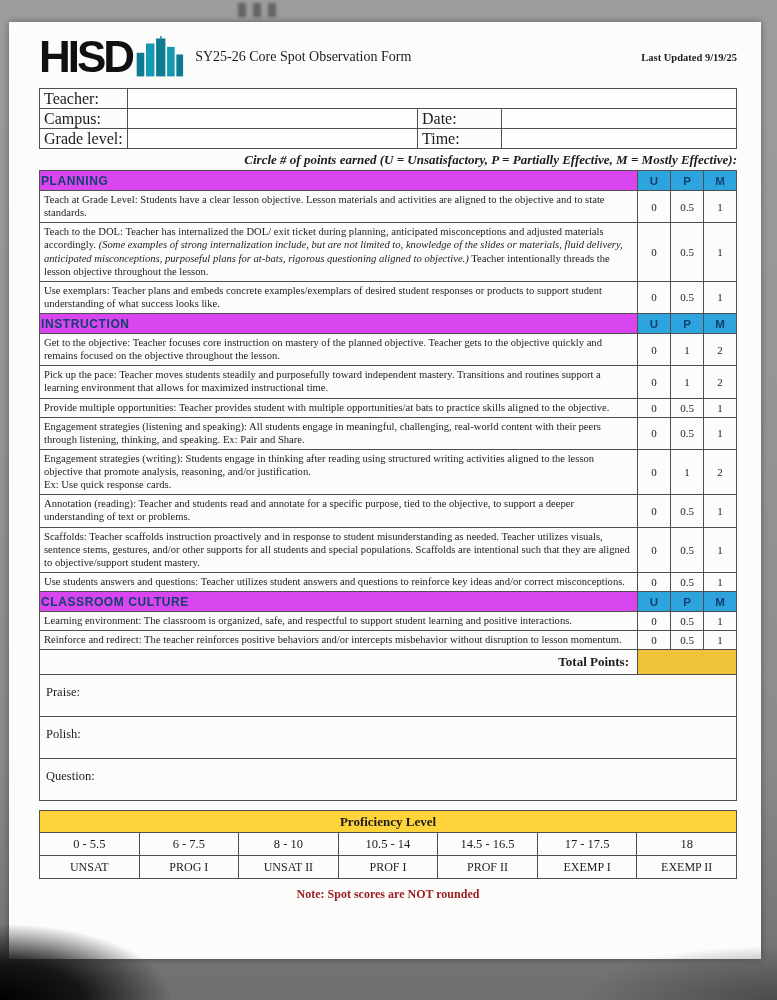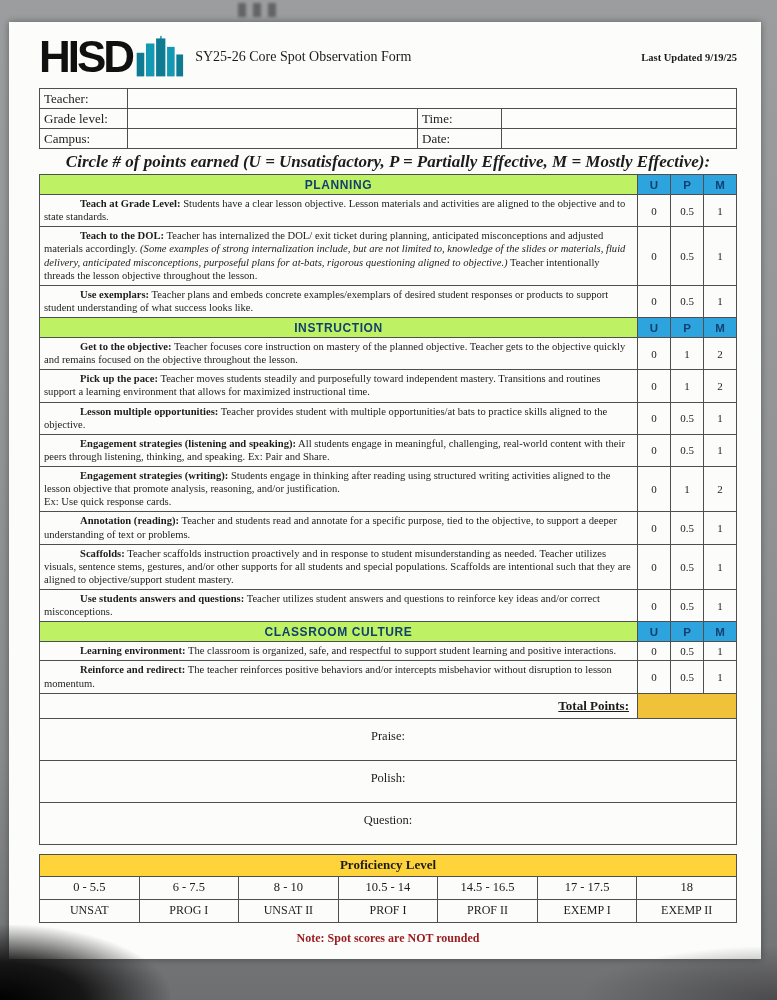--- a/index.html
+++ b/index.html
@@ -23,35 +23,35 @@
   
   .hdr{display:flex;align-items:center;height:54px;margin-bottom:4px;}
   .logo{display:flex;align-items:flex-end;}
   .logo-text{font-family:"Liberation Sans", sans-serif;font-weight:bold;font-size:44px;line-height:44px;letter-spacing:-3px;color:#101010;}
   .logo-icon{width:54px;height:44px;margin-left:3px;}
   .title{flex:1;text-align:left;font-weight:normal;font-size:14px;padding:0 6px;}
   .updated{font-weight:bold;font-size:10.5px;white-space:nowrap;}
   
   table{width:100%;border-collapse:collapse;table-layout:fixed;}
   td{border:1px solid #4f4f50;overflow:hidden;}
-  .info-table td{height:19px;font-size:13px;padding:0 4px;vertical-align:middle;}
+  .info-table td{height:19px;font-size:16px;padding:0 4px;vertical-align:middle;}
   .blank{background:#fdfdfc;}
-  .circle-note{text-align:center;font-weight:bold;font-style:italic;font-size:17px;padding:3px 0 2px 0;}
+  .circle-note{text-align:right;font-weight:bold;font-style:italic;font-size:13px;padding:3px 0 2px 0;}
   .c-pt{width:33px;}
-  .section-name{background:#bef264;color:#11406f;font-weight:bold;text-align:center;
+  .section-name{background:#d946ef;color:#11406f;font-weight:bold;
     font-family:"Liberation Sans", sans-serif;font-size:12px;height:17px;letter-spacing:.6px;}
   .col-head{background:#2ea4de;color:#11406f;font-weight:bold;text-align:center;
     font-family:"Liberation Sans", sans-serif;font-size:11.5px;}
   .desc{font-size:10.6px;line-height:1.24;padding:2px 5px 3px 4px;vertical-align:top;}
-  .seg-b{font-weight:bold;margin-left:36px;}
+  .seg-b{font-weight:normal;}
   .seg-i{font-style:italic;}
   .pts{text-align:center;font-size:11px;vertical-align:middle;}
-  .total-label{text-align:right;font-weight:bold;font-size:13px;padding:3px 8px;height:18px;text-decoration:underline;}
+  .total-label{text-align:right;font-weight:bold;font-size:13px;padding:3px 8px;height:18px;}
   .total-cell{background:#efc23a;}
-  .feedback{font-size:12.5px;padding:10px 6px;height:21px;vertical-align:top;text-align:center;}
+  .feedback{font-size:12.5px;padding:10px 6px;height:21px;vertical-align:top;}
   .prof{margin-top:9px;}
   .prof td{text-align:center;vertical-align:middle;}
   .prof-head{background:#ffd43b;font-weight:bold;font-size:13px;height:19px;}
   .prof-range{font-size:12.5px;height:20px;}
   .prof-label{font-size:12px;font-weight:normal;height:20px;}
   .note{text-align:center;color:#9b1b1f;font-weight:bold;font-size:12px;margin-top:8px;}
 </style>
 </head>
 <body>
 
@@ -84,29 +84,29 @@
           <col style="width:290px">
           <col style="width:84px">
           <col>
         </colgroup>
       <tbody>
         <tr>
           <td class="lab">Teacher:</td>
           <td class="blank" colspan="3"></td>
         </tr>
         <tr>
+          <td class="lab">Campus:</td>
+          <td class="blank"></td>
+          <td class="lab">Date:</td>
+          <td class="blank"></td>
+        </tr>
+        <tr>
           <td class="lab">Grade level:</td>
           <td class="blank"></td>
           <td class="lab">Time:</td>
-          <td class="blank"></td>
-        </tr>
-        <tr>
-          <td class="lab">Campus:</td>
-          <td class="blank"></td>
-          <td class="lab">Date:</td>
           <td class="blank"></td>
         </tr>
       </tbody>
     </table>
 
     <div class="circle-note">Circle # of points earned (U = Unsatisfactory, P = Partially Effective, M = Mostly Effective):</div>
 
     <table class="rubric" id="rubric">
       <colgroup>
           <col>
@@ -151,21 +151,21 @@
             <td class="pts">1</td>
             <td class="pts">2</td>
           </tr>
           <tr>
             <td class="desc"><span class="seg-b">Pick up the pace:</span><span class="seg-n"> Teacher moves students steadily and purposefully toward independent mastery. Transitions and routines support a learning environment that allows for maximized instructional time.</span></td>
             <td class="pts">0</td>
             <td class="pts">1</td>
             <td class="pts">2</td>
           </tr>
           <tr>
-            <td class="desc"><span class="seg-b">Lesson multiple opportunities:</span><span class="seg-n"> Teacher provides student with multiple opportunities/at bats to practice skills aligned to the objective.</span></td>
+            <td class="desc"><span class="seg-b">Provide multiple opportunities:</span><span class="seg-n"> Teacher provides student with multiple opportunities/at bats to practice skills aligned to the objective.</span></td>
             <td class="pts">0</td>
             <td class="pts">0.5</td>
             <td class="pts">1</td>
           </tr>
           <tr>
             <td class="desc"><span class="seg-b">Engagement strategies (listening and speaking):</span><span class="seg-n"> All students engage in meaningful, challenging, real-world content with their peers through listening, thinking, and speaking. Ex: Pair and Share.</span></td>
             <td class="pts">0</td>
             <td class="pts">0.5</td>
             <td class="pts">1</td>
           </tr>

